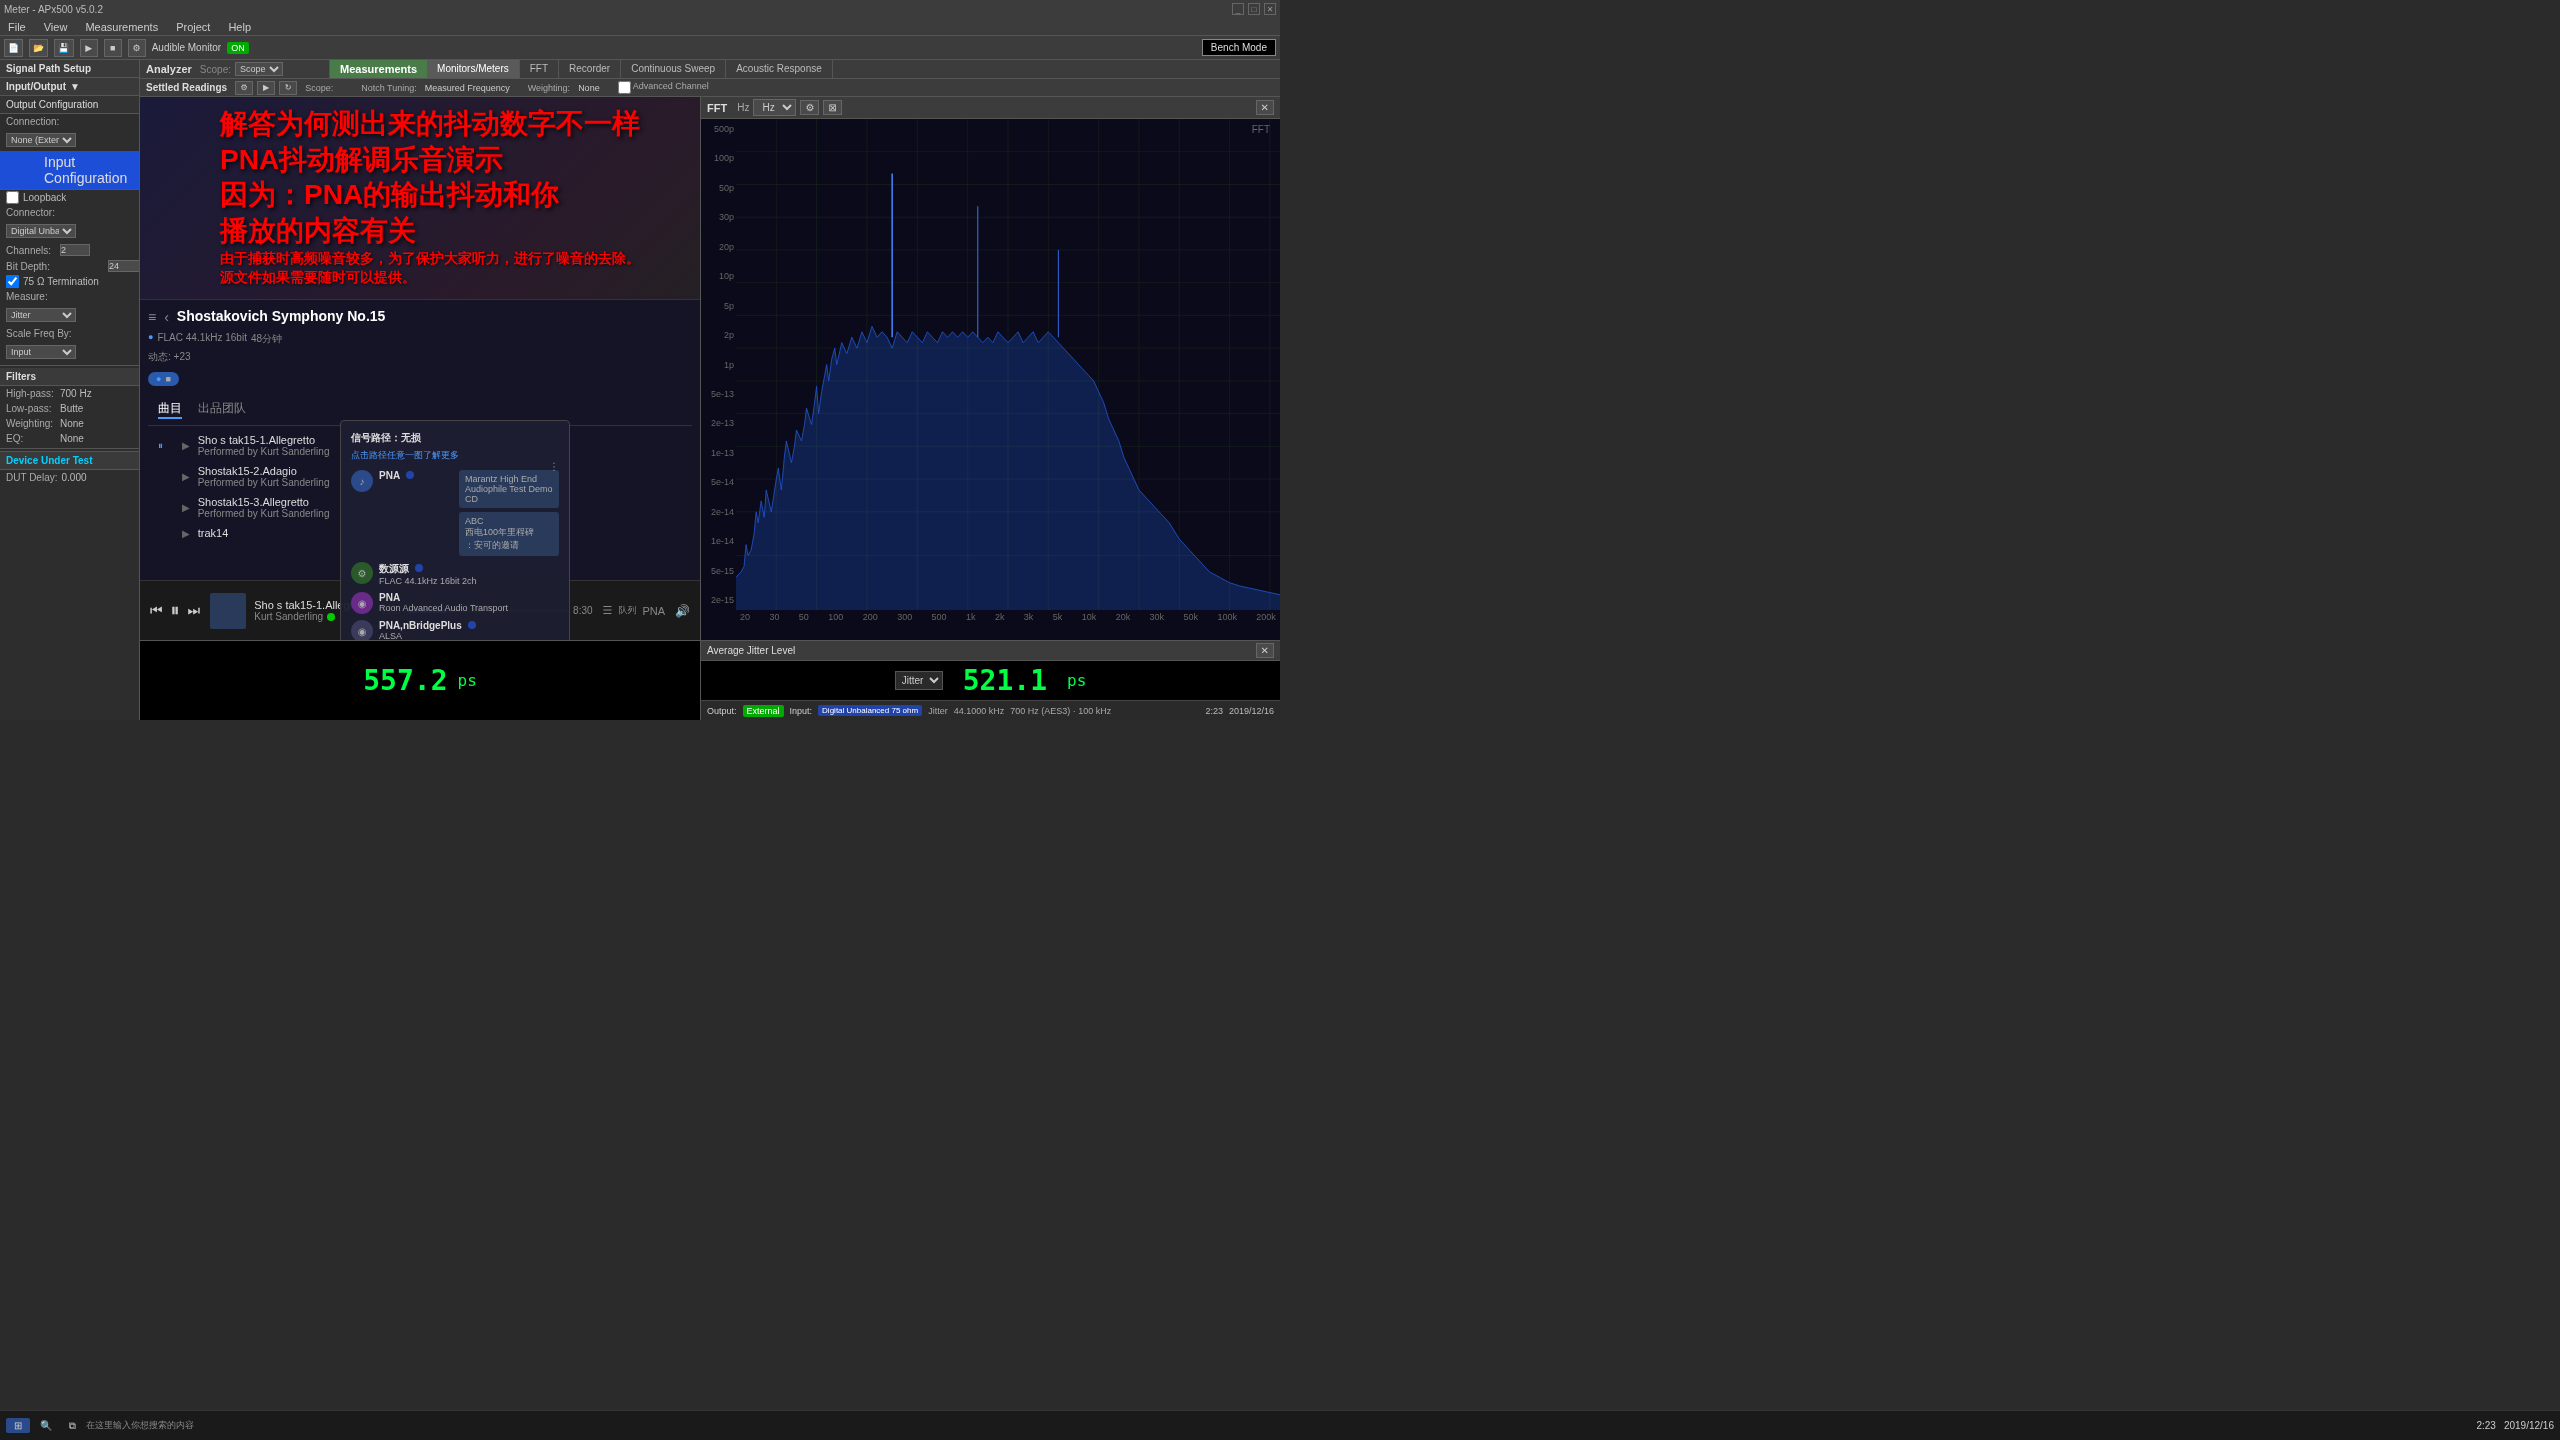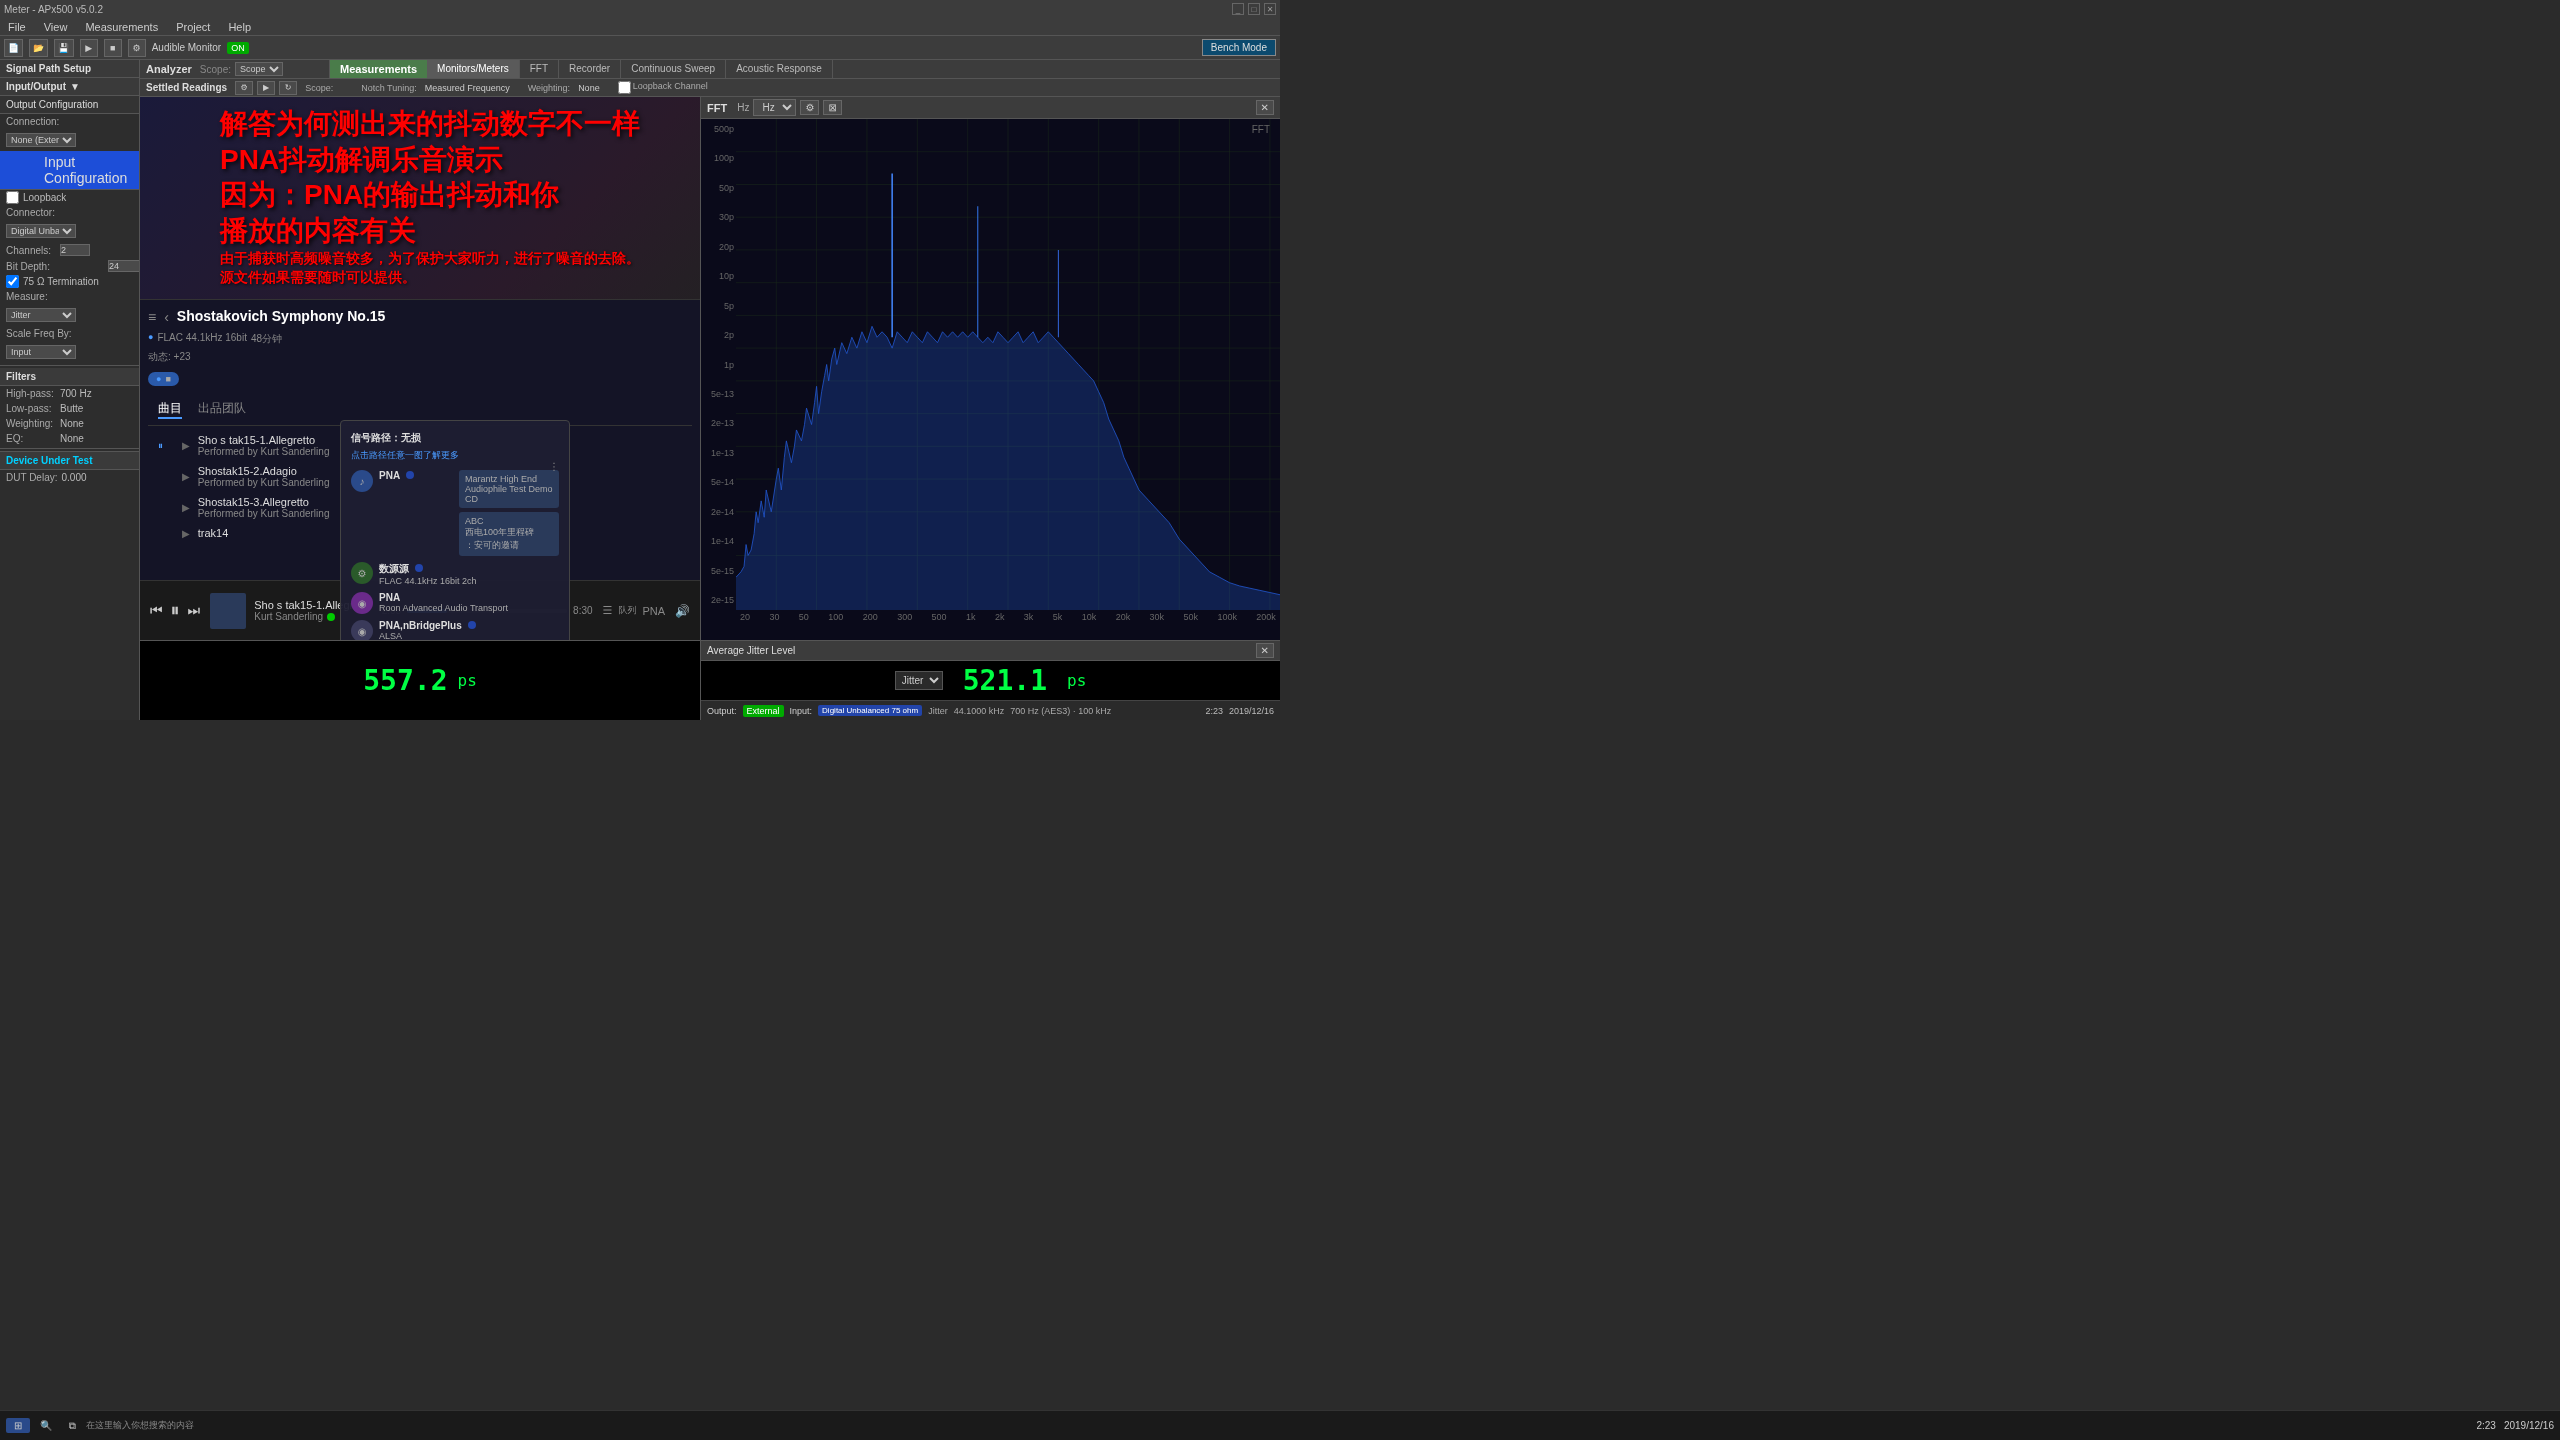--- a/index.html
+++ b/index.html
@@ -58,21 +58,21 @@
       color: #ccc;
       font-size: 9px;
       cursor: pointer;
       display: flex;
       align-items: center;
       justify-content: center;
       padding: 0 3px;
     }
     .bench-mode-btn {
       margin-left: auto;
-      background: #0c4a6e;
+      background: #000000;
       border: 1px solid #888;
       color: #ddd;
       font-size: 10px;
       padding: 2px 8px;
       cursor: pointer;
     }
     .audible-monitor-label { font-size: 10px; color: #ccc; }
     .green-badge {
       background: #00aa00;
       color: white;
@@ -646,21 +646,21 @@
         <div class="tb-btn" style="height:14px; font-size:8px;">▶</div>
         <div class="tb-btn" style="height:14px; font-size:8px;">↻</div>
       </div>
       <span style="color:#aaa; font-size:9px;">Scope:</span>
       <span style="color:#aaa; font-size:9px; margin-left:20px;">Notch Tuning:</span>
       <span style="color:#ccc; font-size:9px;">Measured Frequency</span>
       <span style="color:#aaa; font-size:9px; margin-left:10px;">Weighting:</span>
       <span style="color:#ccc; font-size:9px;">None</span>
       <div style="display:flex; gap:2px; margin-left:10px;">
         <input type="checkbox" style="">
-        <span style="color:#aaa; font-size:9px;">Loopback Channel</span>
+        <span style="color:#aaa; font-size:9px;">Advanced Channel</span>
       </div>
     </div>
 
     <div style="display:flex; flex:1; overflow:hidden;">
 
       <div id="media-area">
         <div id="player-bg"></div>
 
         <div id="overlay-text">
           <div class="overlay-line">解答为何测出来的抖动数字不一样</div>

